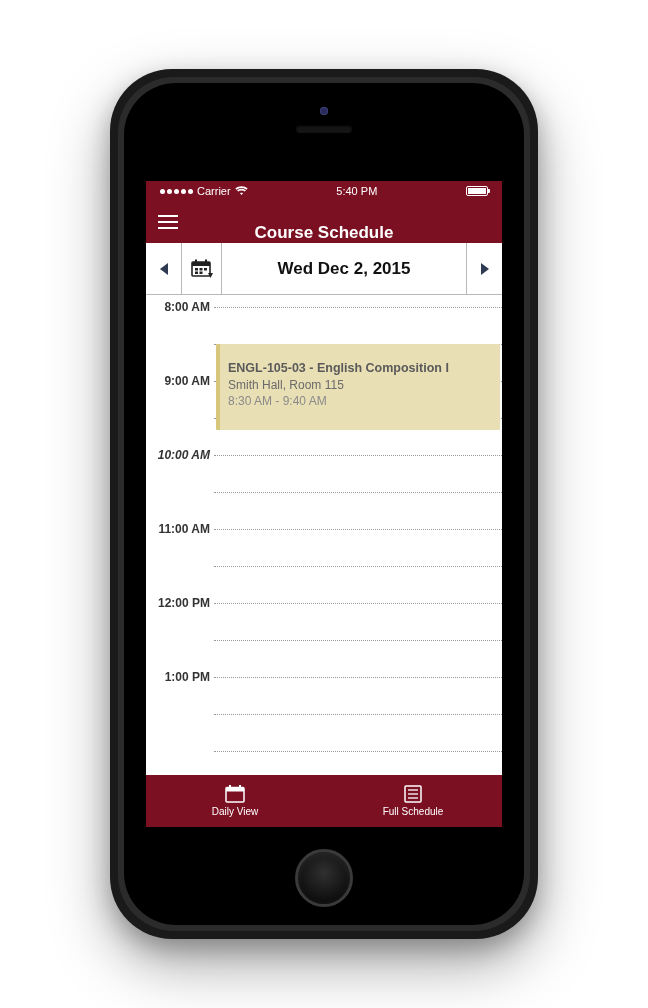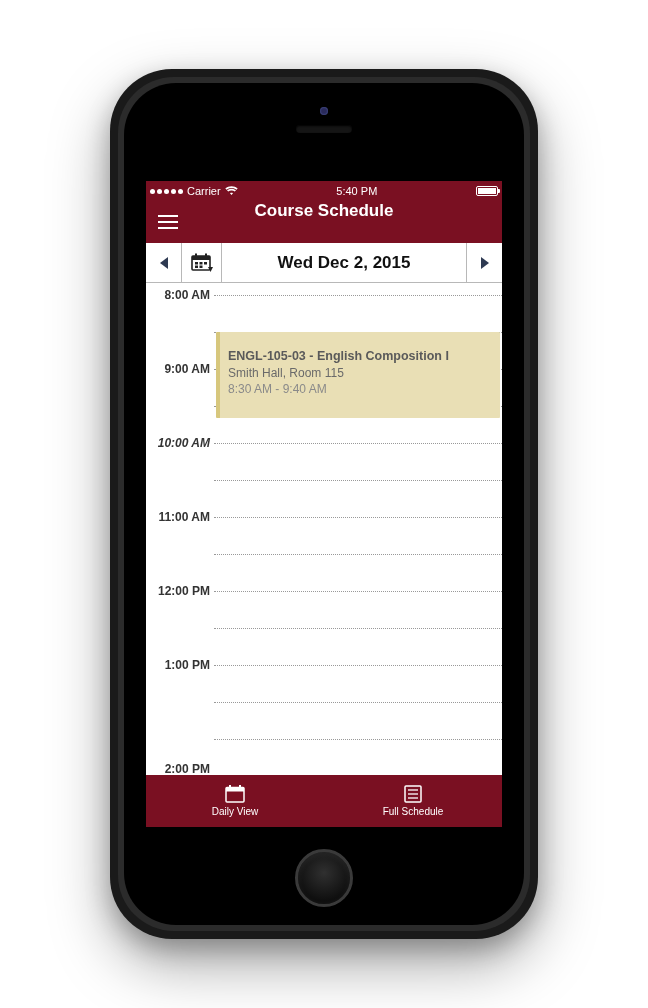--- a/index.html
+++ b/index.html
@@ -82,21 +82,21 @@
   }
   
   .status-bar {
     height: 20px;
     background: #7a1022;
     color: #fff;
     display: flex;
     align-items: center;
     justify-content: space-between;
     font-size: 11px;
-    padding: 0 4px;
+    padding: 0 14px;
     font-weight: 500;
   }
   .status-left, .status-right { display: flex; align-items: center; gap: 4px; }
   .signal-dots { display: flex; gap: 2px; }
   .signal-dots span { width: 5px; height: 5px; border-radius: 50%; background: #fff; }
   .wifi-icon svg { display: block; }
   .battery {
     width: 22px; height: 10px;
     border: 1px solid #fff;
     border-radius: 2px;
@@ -114,21 +114,21 @@
     position: absolute;
     left: 1px; top: 1px; bottom: 1px;
     width: 18px;
     background: #fff;
   }
   
   .nav-header {
     height: 42px;
     background: #7a1022;
     display: flex;
-    align-items: flex-start;
+    align-items: flex-end;
     color: #fff;
     position: relative;
   }
   .menu-btn {
     width: 44px; height: 100%;
     display: flex;
     align-items: center;
     justify-content: center;
     cursor: pointer;
   }
@@ -136,21 +136,21 @@
   .nav-title {
     position: absolute;
     left: 0; right: 0;
     text-align: center;
     font-size: 17px;
     font-weight: 600;
     pointer-events: none;
   }
   
   .date-selector {
-    height: 40px;
+    height: 52px;
     background: #fff;
     border-bottom: 1px solid #b8b8b8;
     display: flex;
     align-items: stretch;
   }
   .date-arrow {
     width: 36px;
     display: flex;
     align-items: center;
     justify-content: center;

